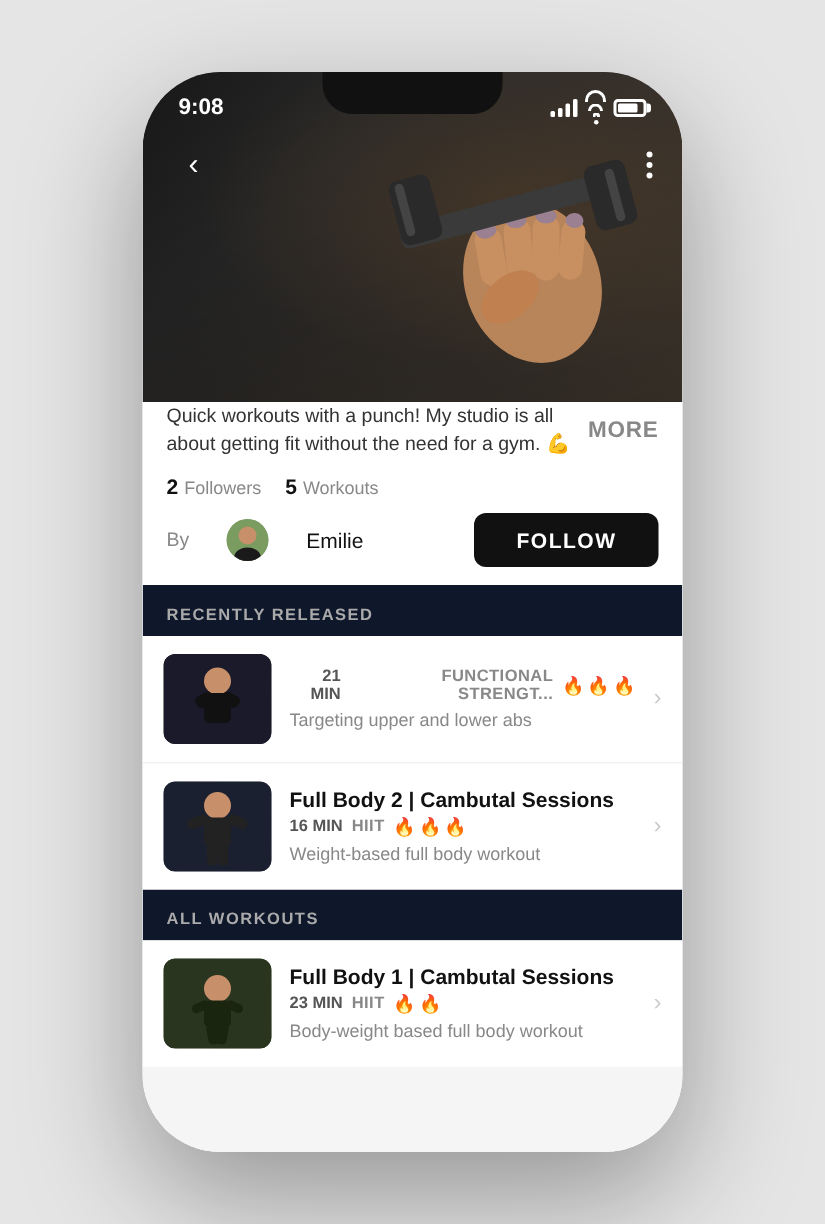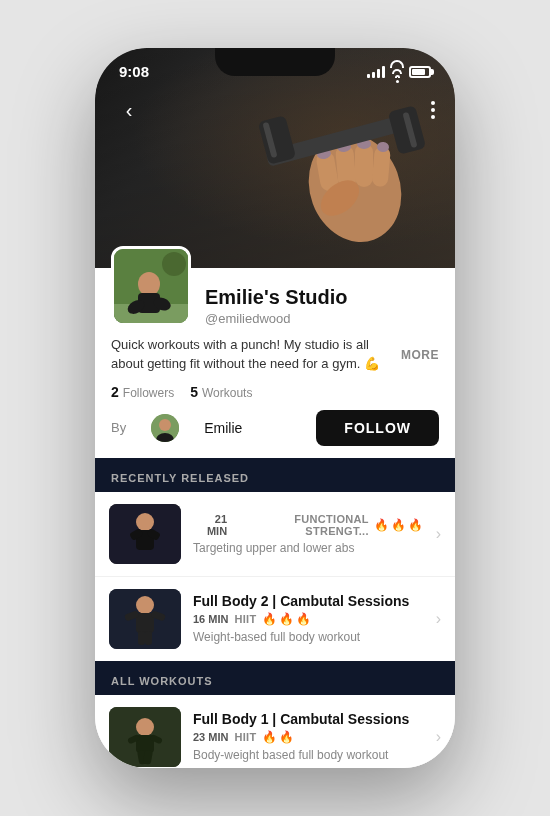--- a/index.html
+++ b/index.html
@@ -167,21 +167,21 @@
 
     .bio-text {
       font-size: 13px;
       color: #333;
       line-height: 1.45;
       flex: 1;
       padding-right: 8px;
     }
 
     .more-btn {
-      font-size: 12px;
+      font-size: 15px;
       font-weight: 700;
       color: #888;
       letter-spacing: 0.5px;
       white-space: nowrap;
       align-self: center;
     }
 
     .stats-row {
       display: flex;
       align-items: center;
@@ -496,39 +496,20 @@
         <div class="nav-back">‹</div>
         <div class="nav-more">
           <div class="dot"></div>
           <div class="dot"></div>
           <div class="dot"></div>
         </div>
       </div>
     </div>
 
     <div class="profile-section">
-      <div class="profile-header">
-        <div class="avatar-wrap">
-          <svg width="80" height="80" viewBox="0 0 80 80">
-
-            <rect width="80" height="80" fill="#5a8040"></rect>
-            <rect y="55" width="80" height="25" fill="#7a9c60"></rect>
-            <circle cx="60" cy="15" r="12" fill="#4a6830"></circle>
-
-            <ellipse cx="35" cy="35" rx="11" ry="12" fill="#c8906a"></ellipse>
-            <rect x="24" y="44" width="22" height="20" rx="4" fill="#1a1a1a"></rect>
-            <ellipse cx="22" cy="58" rx="9" ry="6" fill="#1a1a1a" transform="rotate(-30,22,58)"></ellipse>
-            <ellipse cx="48" cy="55" rx="9" ry="6" fill="#1a1a1a" transform="rotate(20,48,55)"></ellipse>
-          </svg>
-        </div>
-        <div class="studio-info">
-          <div class="studio-name">Emilie's Studio</div>
-          <div class="studio-handle">@emiliedwood</div>
-        </div>
-      </div>
 
       <div class="bio-section">
         <div class="bio-row">
           <div class="bio-text">Quick workouts with a punch! My studio is all about getting fit without the need for a gym. 💪</div>
           <div class="more-btn">MORE</div>
         </div>
       </div>
 
       <div class="stats-row">
         <div class="stat-item">

